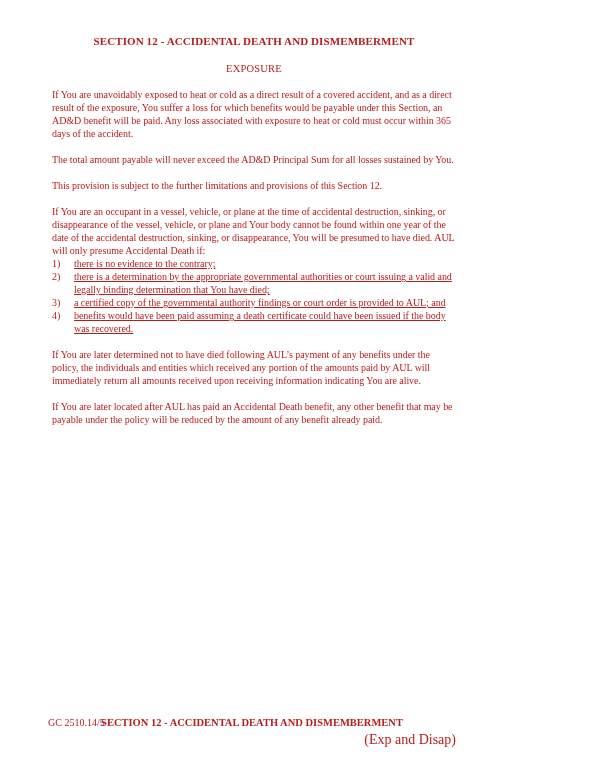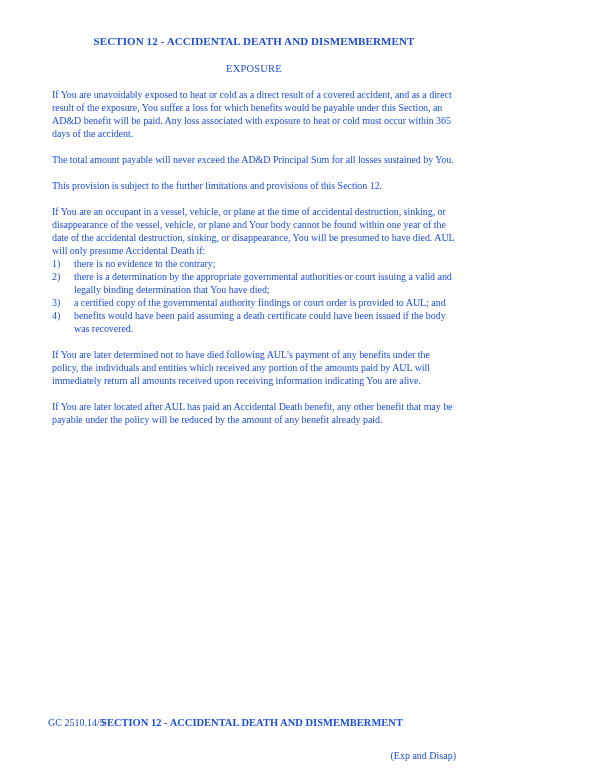--- a/index.html
+++ b/index.html
@@ -3,21 +3,21 @@
 <meta charset="utf-8">
 <style>
   * { box-sizing: border-box; }
   html, body { margin: 0; padding: 0; background: #ffffff; }
   .page {
     position: relative;
     width: 504px;
     height: 776px;
     background: #ffffff;
     font-family: "Liberation Serif", "DejaVu Serif", serif;
-    color: #1d4ed8;
+    color: #b91c1c;
     overflow: hidden;
   }
   .content {
     padding: 35px 48px 0 52px;
   }
   .doc-title {
     text-align: center;
     font-weight: bold;
     font-size: 11px;
     line-height: 13px;
@@ -43,20 +43,21 @@
   }
   .num-item {
     display: flex;
     align-items: flex-start;
   }
   .num-item .num {
     flex: 0 0 22px;
   }
   .num-item .txt {
     flex: 1 1 auto;
+    text-decoration: underline;
   }
   .footer {
     position: absolute;
     left: 48px;
     right: 48px;
     top: 716px;
   }
   .footer-row {
     position: relative;
     height: 13px;
@@ -69,23 +70,23 @@
     line-height: 13px;
   }
   .footer-section-title {
     text-align: center;
     font-weight: bold;
     font-size: 10.5px;
     line-height: 13px;
   }
   .footer-note {
     text-align: right;
-    font-size: 10px;
+    font-size: 14px;
     line-height: 13px;
-    margin-top: 20px;
+    margin-top: 4px;
   }
 </style>
 </head>
 <body>
 
 <div class="page">
   <div class="content">
 
     <div class="doc-title">SECTION 12 - ACCIDENTAL DEATH AND DISMEMBERMENT</div>
 

